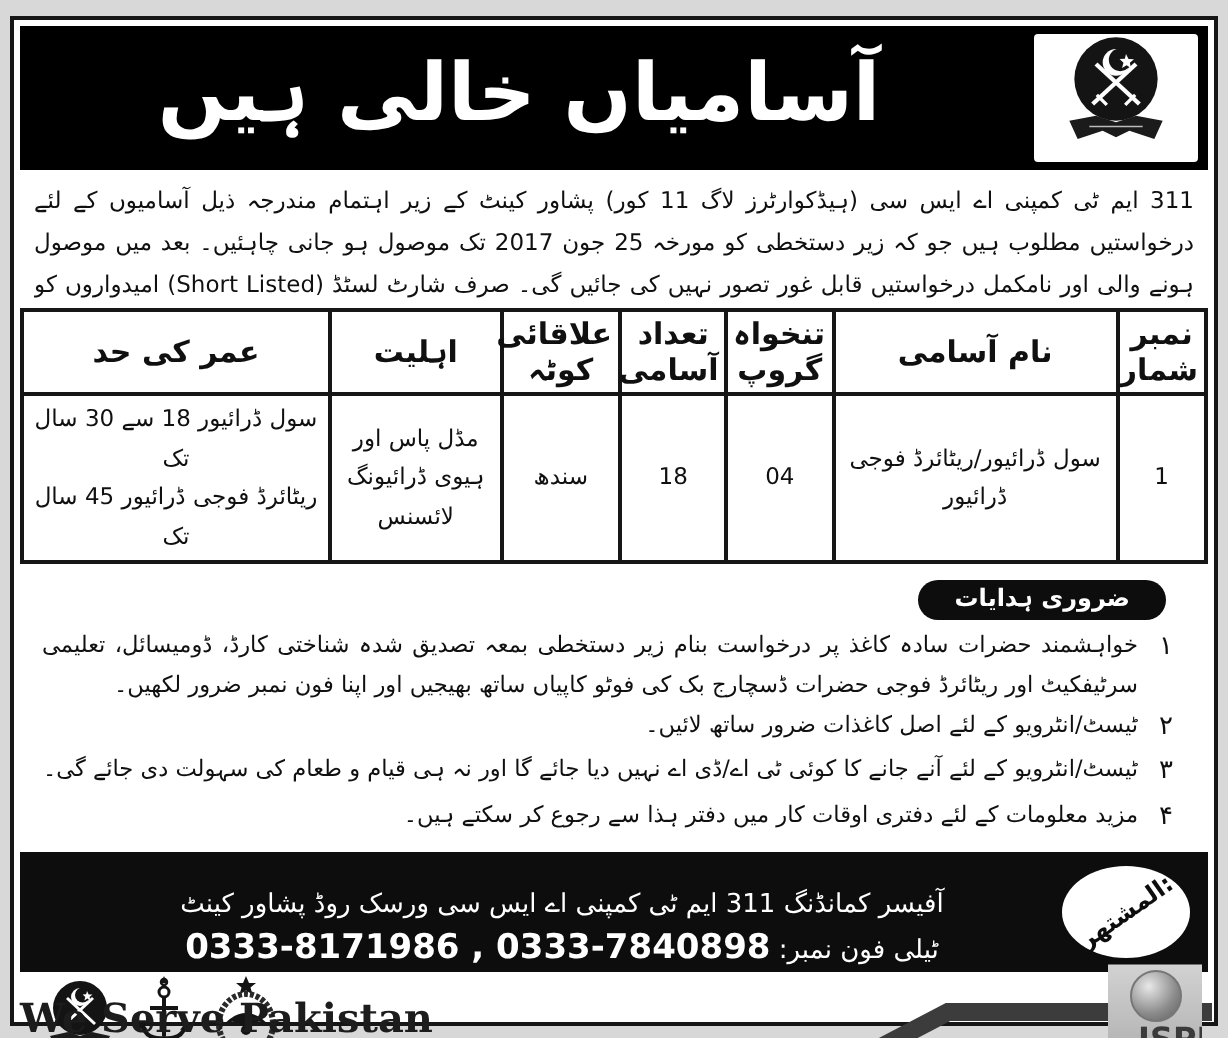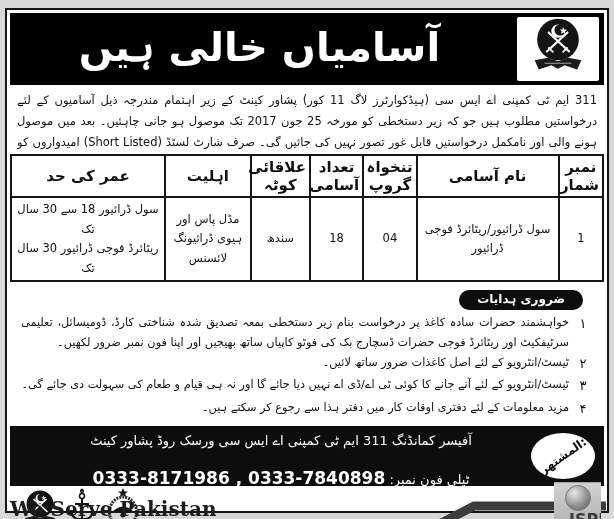--- a/index.html
+++ b/index.html
@@ -52,23 +52,23 @@
   .inst-item{display:flex;direction:rtl;font-size:11.3px;line-height:1.75;color:#101010;}
   .inst-num{flex:0 0 28px;text-align:center;font-size:13px;}
   .inst-text{flex:1;text-align:justify;padding-left:4px;}
   
   .adv-bar{position:relative;margin:4px 3px 0;height:60px;background:#0d0d0d;}
   .adv-badge{
     position:absolute;right:9px;top:7px;width:64px;height:46px;background:#fff;
     border-radius:50%;display:flex;align-items:center;justify-content:center;
   }
   .adv-badge span{transform:rotate(-35deg);font-size:12px;font-weight:bold;color:#0d0d0d;}
-  .adv-lines{position:absolute;left:40px;right:92px;top:5px;text-align:center;direction:rtl;color:#fff;}
+  .adv-lines{position:absolute;left:40px;right:92px;top:17px;text-align:center;direction:rtl;color:#fff;}
   .adv-line1{font-size:13px;line-height:1.6;}
-  .adv-line2{font-size:13px;margin-top:16px;}
+  .adv-line2{font-size:13px;margin-top:0;}
   .adv-phones{direction:ltr;unicode-bidi:embed;font-size:17px;font-weight:bold;letter-spacing:.5px;}
   
   .bottom-strip{position:relative;height:52px;margin:0 3px;}
   .strip-line{position:absolute;left:0;bottom:0;z-index:1;}
   .emblems{position:absolute;left:10px;top:1px;display:flex;gap:7px;z-index:2;}
   .slogan{
     position:absolute;left:0;right:0;top:11px;z-index:2;
     font-family:"DejaVu Serif",serif;font-weight:bold;font-size:20px;color:#1c1c1c;
   }
   .ispr-ribbon{
@@ -134,21 +134,21 @@
     </tr>
     <tr>
       <td class="cell-num">1</td>
       <td>سول ڈرائیور/ریٹائرڈ فوجی ڈرائیور</td>
       <td class="cell-num">04</td>
       <td class="cell-num">18</td>
       <td>سندھ</td>
       <td>مڈل پاس اور ہیوی ڈرائیونگ لائسنس</td>
       <td>
         <div>سول ڈرائیور 18 سے 30 سال تک</div>
-        <div>ریٹائرڈ فوجی ڈرائیور 30 سال تک</div>
+        <div>ریٹائرڈ فوجی ڈرائیور 45 سال تک</div>
       </td>
     </tr>
   </tbody>
     </table>
 
   <div class="instructions">
     <div class="inst-heading">ضروری ہدایات</div>
     <div class="inst-item">
       <span class="inst-num">۱</span>
       <span class="inst-text">خواہشمند حضرات سادہ کاغذ پر درخواست بنام زیر دستخطی بمعہ تصدیق شدہ شناختی کارڈ، ڈومیسائل، تعلیمی سرٹیفکیٹ اور ریٹائرڈ فوجی حضرات ڈسچارج بک کی فوٹو کاپیاں ساتھ بھیجیں اور اپنا فون نمبر ضرور لکھیں۔</span>

